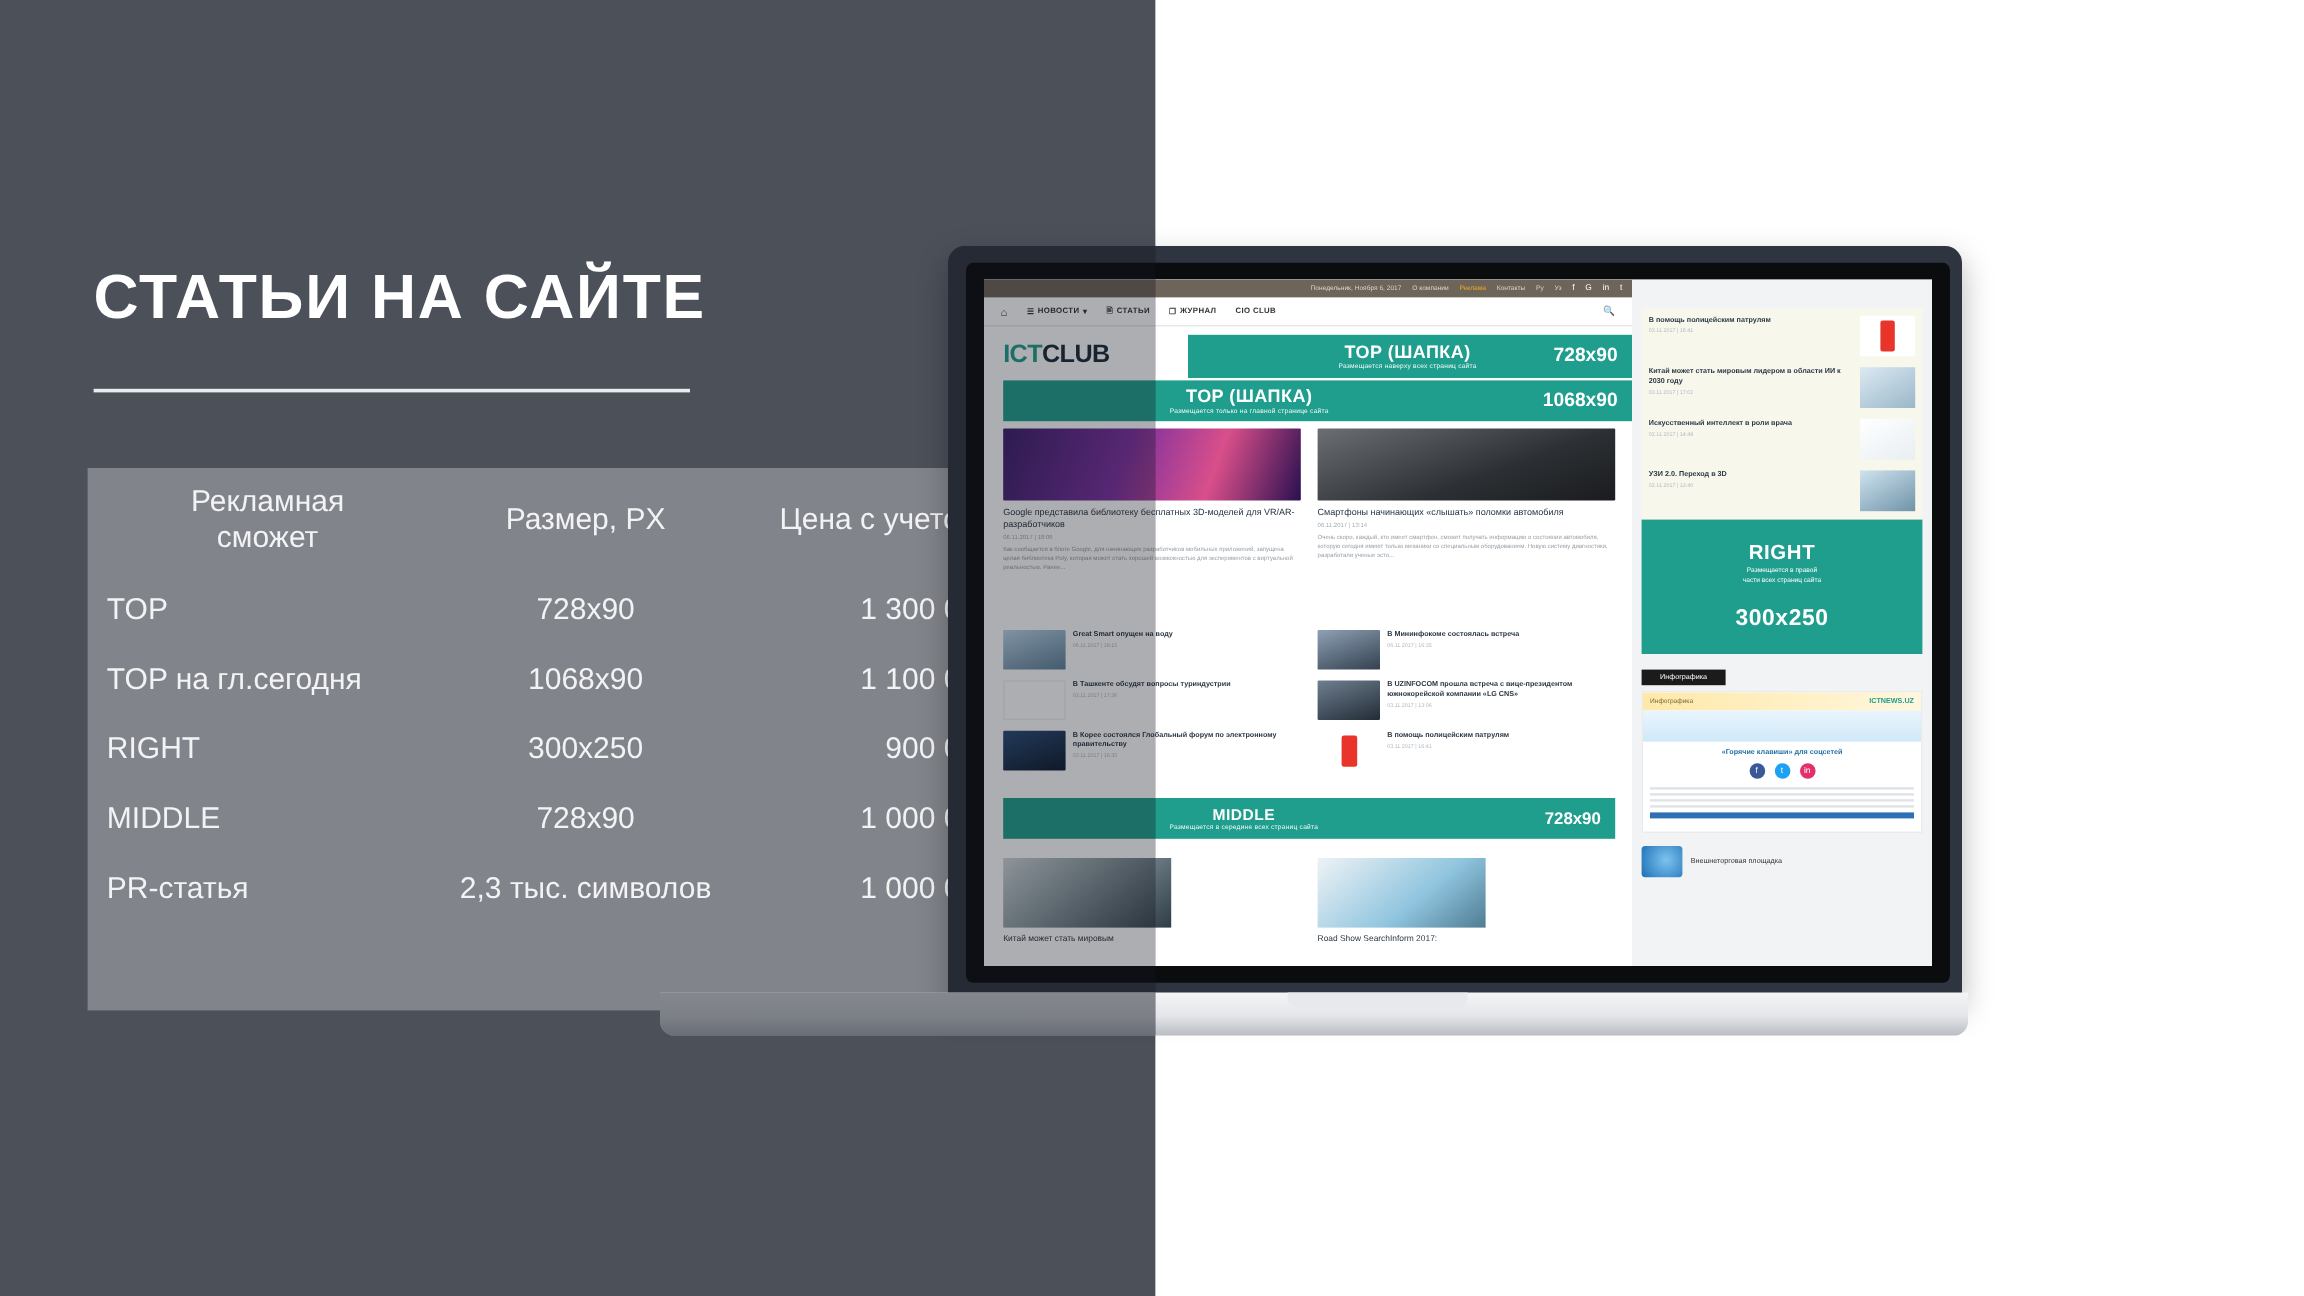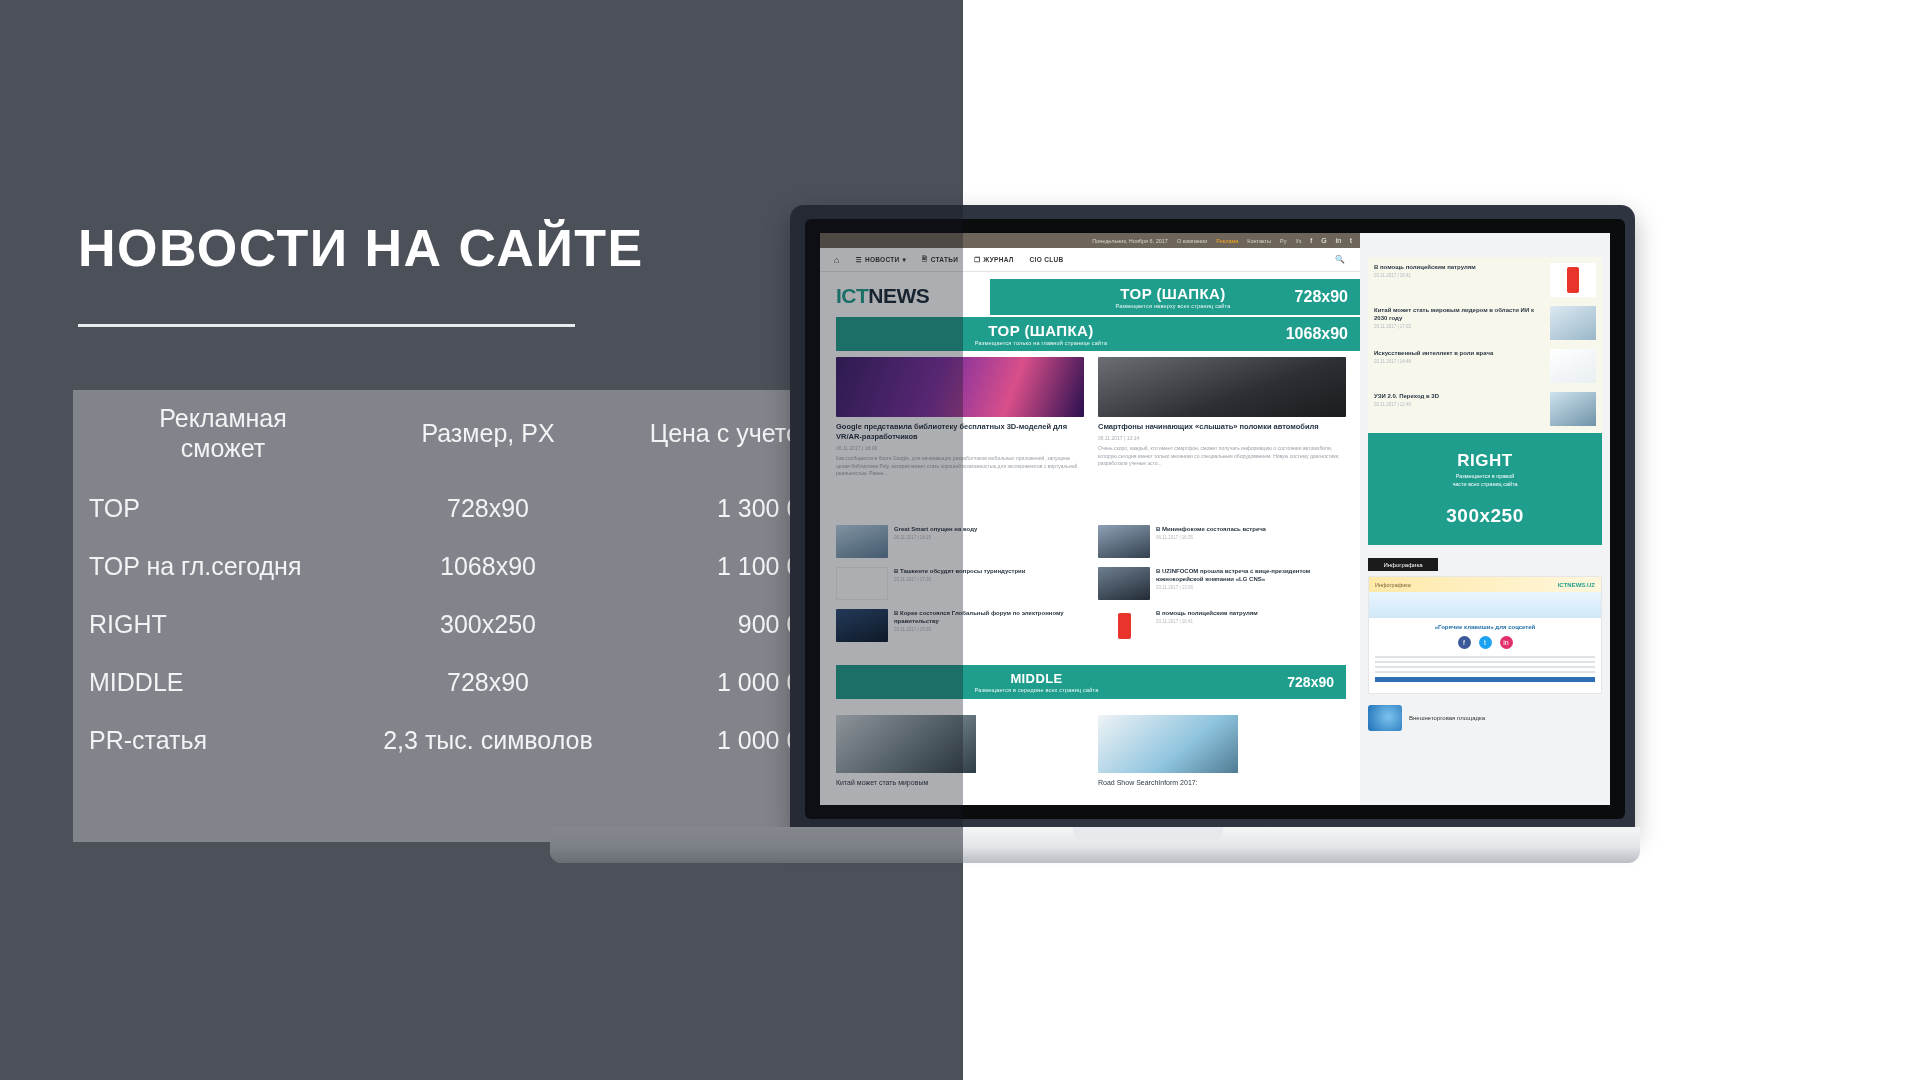--- a/index.html
+++ b/index.html
@@ -141,21 +141,21 @@
 
   .banner-top  { position:absolute; left:170px; top:46px; width:370px; height:36px; }
   .banner-top2 { position:absolute; left:16px;  top:84px; width:524px; height:34px; }
 
   .cards { position:absolute; left:16px; top:124px; width:510px; display:flex; gap:14px; }
   .card { width:248px; }
   .card-img { width:248px; height:60px; border-radius:1px; }
   .card-img.a { background:linear-gradient(110deg,#3b1f6b,#7b2fa0 40%,#d94f8a 70%,#2a1050); }
   .card-img.b { background:linear-gradient(160deg,#6b6f74,#2c2f33 60%,#1a1c1f); }
   .card-title {
-    font-size:7.5px; font-weight:bold; color:#1f2d3d;
+    font-size:7.5px; font-weight:normal; color:#1f2d3d;
     line-height:1.35; margin-top:5px;
   }
   .card-date { font-size:5px; color:#a7adb3; margin-top:3px; }
   .card-body { font-size:5px; color:#9aa1a8; line-height:1.5; margin-top:4px; }
 
   .mini-list { position:absolute; left:16px; top:292px; width:510px; display:flex; gap:14px; }
   .mini-col { width:248px; display:flex; flex-direction:column; gap:9px; }
   .mini { display:flex; gap:6px; }
   .mini-thumb { width:52px; height:33px; flex:0 0 52px; border-radius:1px; }
   .mini-txt { flex:1; }
@@ -290,21 +290,21 @@
         <path d="M105 345 L105 331 M105 345 L117 338"></path>
         <path d="M225 180 L225 166 M225 180 L236 174"></path>
         <path d="M215 370 L215 357 M215 370 L226 364"></path>
       </g>
       <rect x="196" y="90" width="44" height="44" transform="rotate(45 218 112)" fill="#ef3e33"></rect>
       <rect x="14" y="322" width="40" height="40" transform="rotate(45 34 342)" fill="#f07c28"></rect>
       <rect x="-14" y="150" width="36" height="36" transform="rotate(45 4 168)" fill="#ef3e33"></rect>
     </svg>
   </div>
 
-  <div class="title">НОВОСТИ НА САЙТЕ</div>
+  <div class="title">СТАТЬИ НА САЙТЕ</div>
   <div class="title-rule"></div>
 
   <div class="table">
     <table class="tbl">
       <thead>
         <tr>
           <th class="th-name">
             <div>Рекламная</div>
             <div>сможет</div>
           </th>
@@ -380,21 +380,21 @@
               <span>ЖУРНАЛ</span>
             </span>
             <span class="nav-item">
               <span>CIO CLUB</span>
             </span>
             <span class="nav-search">🔍</span>
           </div>
 
           <div class="logo-row">
             <div class="logo">
-              <span class="ict">ICT</span><span class="news">NEWS</span>
+              <span class="ict">ICT</span><span class="news">CLUB</span>
             </div>
           </div>
 
           <div class="banner banner-top">
             <div class="b-main">
               <div class="b-title">TOP (ШАПКА)</div>
               <div class="b-sub">Размещается наверху всех страниц сайта</div>
             </div>
             <div class="b-size">728x90</div>
           </div>

